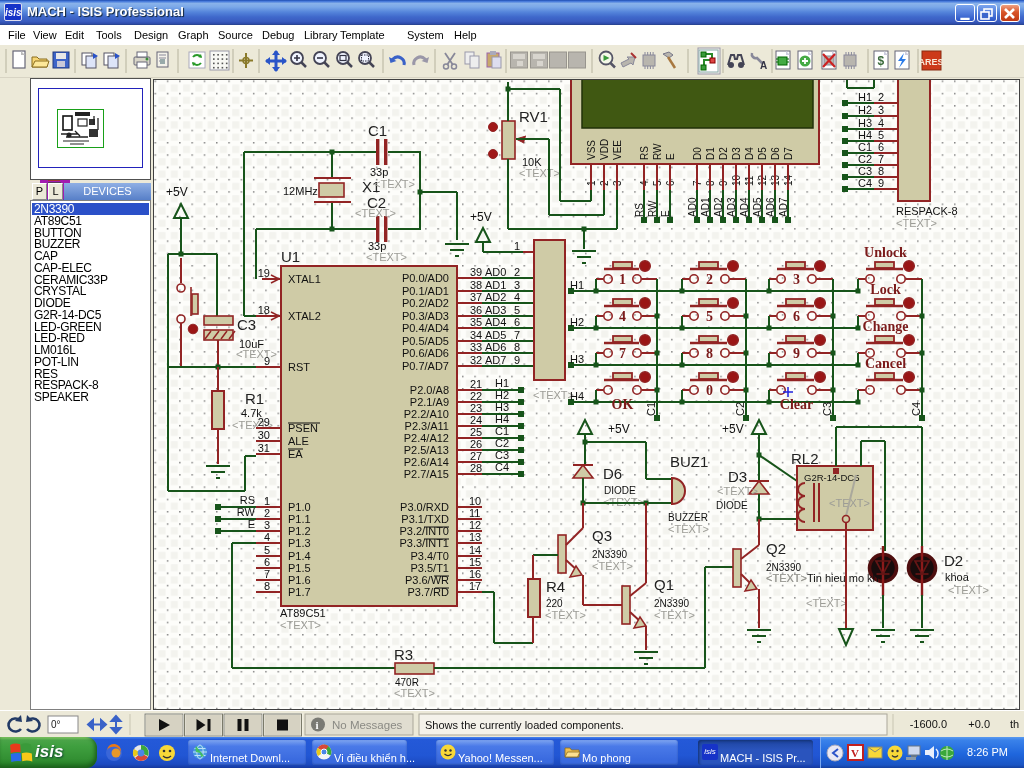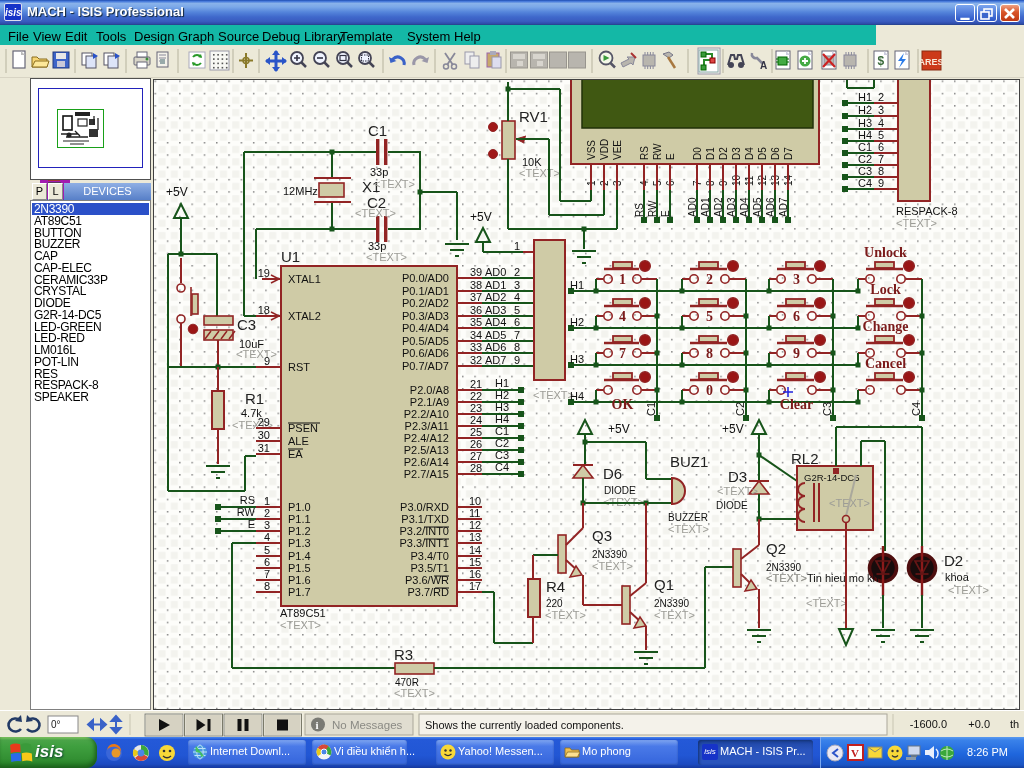--- a/index.html
+++ b/index.html
@@ -8,21 +8,21 @@
 #titlebar { position:absolute; left:0; top:0; width:1024px; height:25px;
   background:linear-gradient(180deg,#1e4aa8 0%,#3a6fd8 4%,#89b2ea 14%,#7ba8e8 28%,#5585db 48%,#3f68cb 68%,#3a5cc0 85%,#2c4aa8 96%,#27407e 100%); }
 #titleicon { position:absolute; left:4px; top:3px; width:18px; height:18px; background:#1633C8; border:1px solid #dde; border-radius:2px;
   color:#fff; font-weight:bold; font-size:10px; text-align:center; line-height:17px; font-style:italic;}
 #titletext { position:absolute; left:27px; top:4px; color:#fff; font-weight:bold; font-size:13px; text-shadow:1px 1px 1px #123; }
 .winbtn { position:absolute; top:4px; width:20px; height:18px; border-radius:3px; border:1px solid #fff;
   color:#fff; font-size:11px; text-align:center; line-height:16px; font-weight:bold;}
 #btnmin { left:955px; background:linear-gradient(180deg,#7ba5ee,#2a55c8); }
 #btnmax { left:977px; background:linear-gradient(180deg,#7ba5ee,#2a55c8); }
 #btncls { left:1000px; background:linear-gradient(180deg,#f0a080,#d8552a 45%,#c03a14); }
-#menubar { position:absolute; left:0; top:25px; width:876px; height:20px; background:#14b8a6; font-size:13px; color:#000; }
+#menubar { position:absolute; left:0; top:25px; width:1024px; height:20px; background:#ffffff; font-size:11px; color:#000; }
 #menubar span { position:absolute; top:4px; }
 #toolbar { position:absolute; left:0; top:45px; width:1024px; height:33px; background:#ECE9D8; border-bottom:1px solid #d8d4c4; }
 #main { position:absolute; left:0; top:78px; width:1024px; height:632px; background:#ECE9D8; }
 #toolstrip { position:absolute; left:0; top:0; width:30px; height:632px; background:#a21caf;margin-left:40px; }
 #overview { position:absolute; left:30px; top:0px; width:121px; height:102px; background:#fff; border:1px solid #505050; }
 #ovblue { position:absolute; left:7px; top:9px; width:105px; height:80px; border:1px solid #2222bb; }
 #ovgreen { position:absolute; left:26px; top:30px; width:47px; height:39px; border:1px solid #18a018; }
 #devhead { position:absolute; left:30px; top:105px; width:121px; height:17px; }
 .plbtn { position:absolute; top:0; width:15px; height:17px; background:#ECE9D8; border:1px solid #888;
   border-top-color:#fff; border-left-color:#fff; font-size:11px; text-align:center; line-height:15px; color:#000; }
@@ -34,21 +34,21 @@
 #schwrap { position:absolute; left:153px; top:1px; width:867px; height:631px; background:#fdfdfa; border:1px solid #404040; overflow:hidden;}
 #botbar { position:absolute; left:0; top:710px; width:1024px; height:27px; background:#ECE9D8; border-top:1px solid #fff; }
 #taskbar { position:absolute; left:0; top:737px; width:1024px; height:31px;
   background:linear-gradient(180deg,#4a86ee 0%,#3a76e8 3%,#2459d8 8%,#2156d4 60%,#1c4ac0 88%,#15389d 100%); }
 #startbtn { position:absolute; left:0; top:0; width:97px; height:31px; border-radius:0 11px 11px 0;
   background:linear-gradient(180deg,#8ccf6a 0%,#4aa448 10%,#3f9f3f 30%,#339033 70%,#257c25 95%);
   color:#fff; font-style:italic; font-weight:bold; font-size:17px; box-shadow:inset -2px -2px 4px #1a5c1a; }
 #startbtn span { position:absolute; left:35px; top:5px; text-shadow:1px 1px 2px #143; }
 .task { position:absolute; top:3px; height:25px; border-radius:3px; color:#fff; font-size:11px;
   background:linear-gradient(180deg,#7da4f0 0%,#4a7ae8 25%,#3a6adf 80%); box-shadow:inset 0 -1px 2px #2a52b0; }
-.task .tl { position:absolute; left:22px; top:5px; white-space:nowrap; overflow:hidden; }
+.task .tl { position:absolute; left:22px; top:12px; white-space:nowrap; overflow:hidden; }
 .taskact { background:linear-gradient(180deg,#1e449f 0%,#2a54bd 40%,#2a54bd 100%); box-shadow:inset 1px 1px 3px #12306e; }
 .ticon { position:absolute; left:4px; top:4px; width:16px; height:16px; border-radius:2px; }
 #tray { position:absolute; left:820px; top:0; width:204px; height:31px;
   background:linear-gradient(180deg,#5a9af0 0%,#3a82ea 10%,#1f66dd 55%,#1a55c4 90%,#143f9e 100%); border-left:1px solid #7aa8f0;}
 #traytime { position:absolute; right:16px; top:9px; color:#fff; font-size:11px; }
 </style>
 </head>
 <body>
 <div id="page">
   <div id="titlebar">

